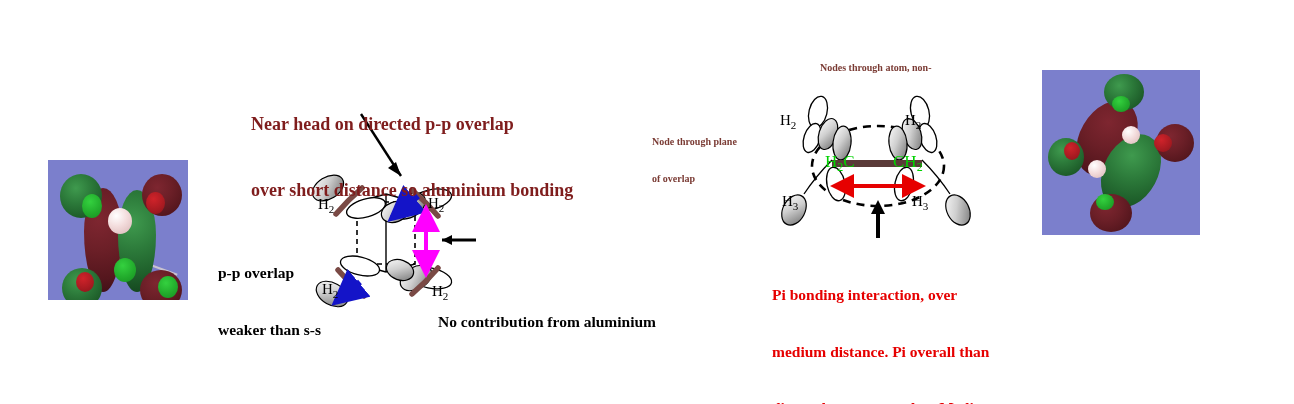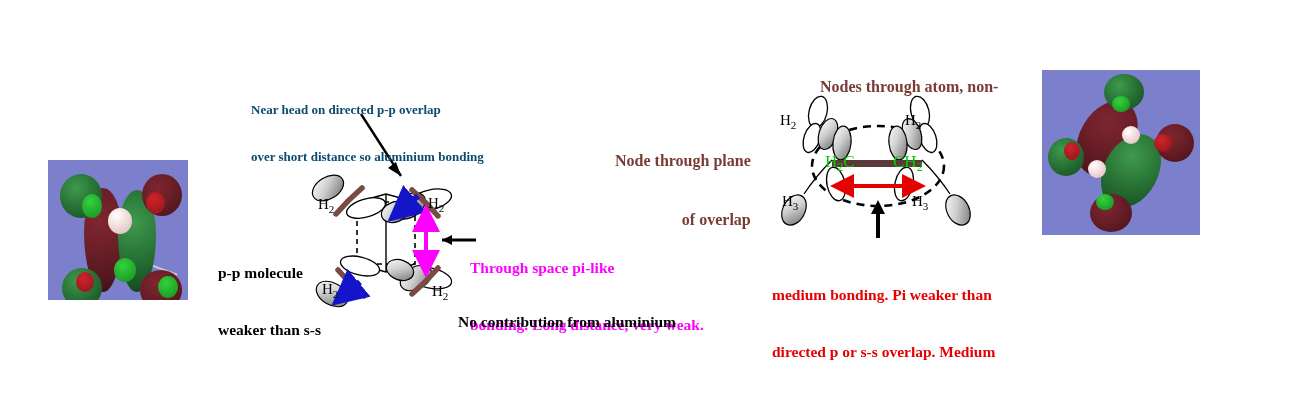--- a/index.html
+++ b/index.html
@@ -4,24 +4,24 @@
 <title>MO Diagram</title>
 <style>
   html,body{margin:0;padding:0;background:#ffffff;}
   body{width:1294px;height:404px;position:relative;overflow:hidden;
        font-family:"Liberation Serif","DejaVu Serif",serif;}
 
   .stage{position:absolute;left:0;top:0;width:1294px;height:404px;background:#fff;}
 
   
   .ann{position:absolute;font-weight:bold;line-height:1.22;white-space:pre;}
-  .ann.blue   {color:#0c4a6e;font-size:13px;}
+  .ann.blue   {color:#7f1d1d;font-size:18px;}
   .ann.magenta{color:#ff00ff;font-size:15.5px;}
   .ann.red    {color:#e60000;font-size:15.5px;}
-  .ann.brown  {color:#7a3b34;font-size:16px;}
+  .ann.brown  {color:#7a3b34;font-size:10px;}
   .ann.black  {color:#000000;font-size:15.5px;}
 
   .lbl{position:absolute;font-size:15px;color:#000;white-space:nowrap;}
   .lbl sub{font-size:11px;}
   .lbl.green{color:#00d200;font-size:17px;}
   .lbl.green sub{font-size:12px;}
 
   
   .mo-panel{position:absolute;background:#7b7fcc;overflow:hidden;}
 
@@ -220,40 +220,37 @@
     <div class="atom" style="left:80px;top:56px;width:18px;height:18px;"></div>
     <div class="atom" style="left:46px;top:90px;width:18px;height:18px;"></div>
   </div>
 
   <div class="ann blue" style="left:251px;top:70px;">
     <div>Near head on directed p-p overlap</div>
     <div>over short distance so aluminium bonding</div>
   </div>
 
   <div class="ann black" style="left:218px;top:226px;">
-    <div>p-p molecule</div>
+    <div>p-p overlap</div>
     <div>weaker than s-s</div>
   </div>
 
-  <div class="ann magenta" style="left:470px;top:221px;">
-    <div>Through space pi-like</div>
-    <div>bonding. Long distance, very weak.</div>
-  </div>
-
-  <div class="ann black" style="left:458px;top:313px;">No contribution from aluminium</div>
-
-
-  <div class="ann brown" style="left:615px;top:112px;text-align:right;">
+
+  <div class="ann black" style="left:438px;top:313px;">No contribution from aluminium</div>
+
+
+  <div class="ann brown" style="left:652px;top:112px;">
     <div>Node through plane</div>
     <div>of overlap</div>
   </div>
 
   <div class="ann brown" style="left:820px;top:38px;">
     <div>Nodes through atom, non-</div>
   </div>
 
   <div class="ann red" style="left:772px;top:248px;">
-    <div>medium bonding. Pi weaker than</div>
+    <div>Pi bonding interaction, over</div>
+    <div>medium distance. Pi overall than</div>
     <div>directed p or s-s overlap. Medium</div>
     
   </div>
 
 </div>
 
 </body></html>

